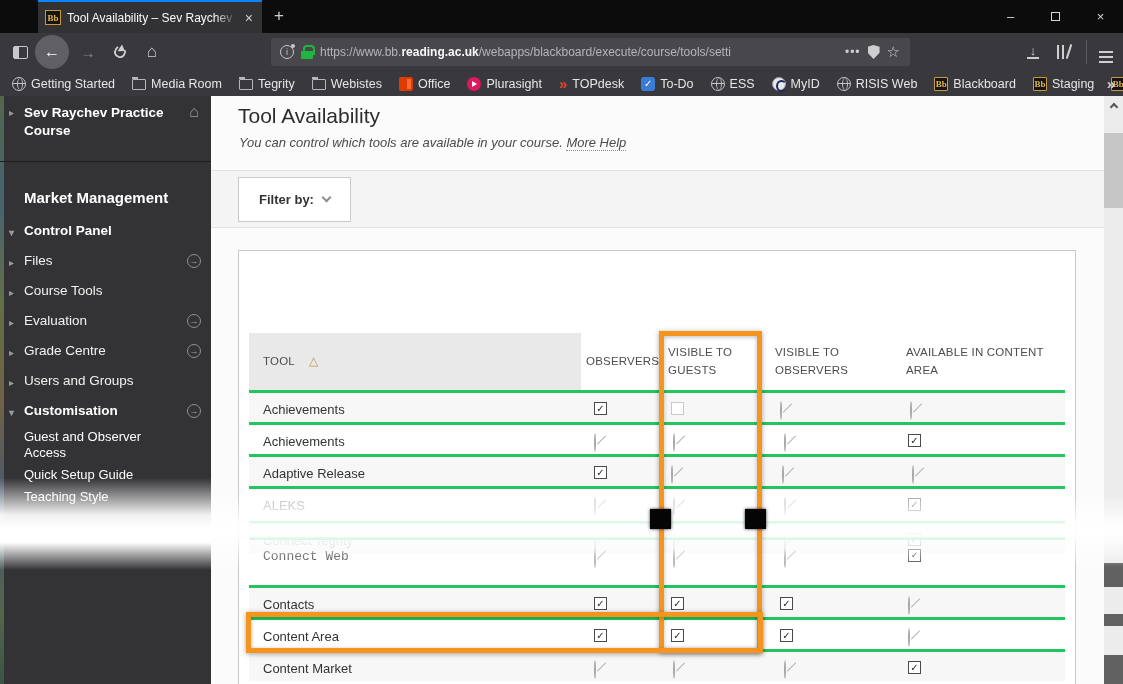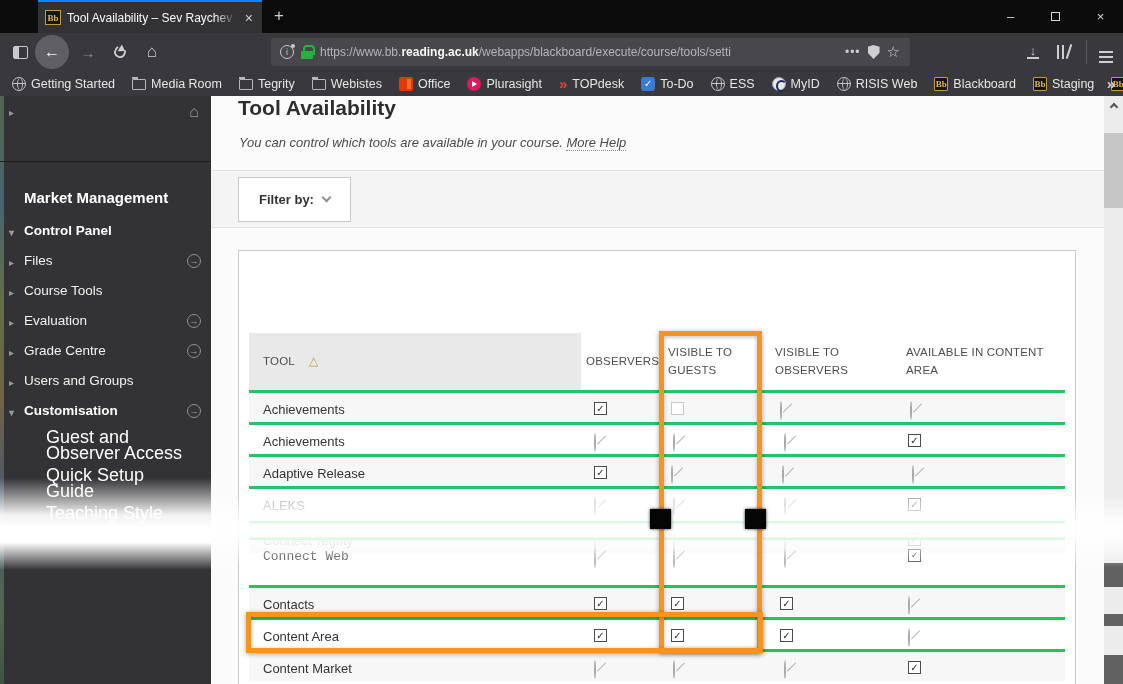--- a/index.html
+++ b/index.html
@@ -78,25 +78,25 @@
   .course-head { position:relative; padding:8px 26px 10px 24px; border-bottom:1px solid #1e1e20; min-height:66px; }
   .course-head .tri { position:absolute; left:9px; top:11px; }
   .course-title { color:#fff; font-weight:bold; font-size:13.5px; line-height:18px; width:150px; }
   .side-home { position:absolute; right:12px; top:7px; color:#9a9a9e; font-size:16px; }
   .section-title { margin:27px 0 10px 24px; color:#fff; font-weight:bold; font-size:15px; }
   .tri { color:#9a9a9e; font-size:10px; }
   .nav-item { position:relative; padding:7px 26px 7px 24px; color:#f2f2f2; font-size:13.5px; line-height:16px; }
   .nav-item.bold { font-weight:bold; color:#fff; }
   .nav-item .tri { position:absolute; left:9px; top:9px; }
   .circ-arrow { position:absolute; right:10px; top:8px; width:14px; height:14px; border:1px solid #8f8f94; border-radius:50%; color:#9f9fa4; font-size:9px; line-height:13px; text-align:center; }
-  .sub-item { padding:3px 26px 3px 24px; color:#fdfdfd; font-size:18px; line-height:16px;margin-left:22px; }
+  .sub-item { padding:3px 26px 3px 24px; color:#fdfdfd; font-size:13px; line-height:16px; }
 
   
   .content { position:absolute; top:96px; left:211px; right:0; bottom:0; background:#fbfbfb; }
-  .page-title { position:absolute; left:27px; top:0; font-size:21px; color:#2d2d2d;font-weight:bold; }
+  .page-title { position:absolute; left:27px; top:8px; font-size:21px; color:#2d2d2d; }
   .page-sub { position:absolute; left:28px; top:39px; font-style:italic; font-size:13px; color:#4a4a4a; }
   .more-help { border-bottom:1px dotted #8a8a8a; cursor:pointer;text-align:right; }
   .filter-band { position:absolute; left:0; top:74px; width:893px; height:58px; background:#f4f4f4; border-top:1px solid #e3e3e3; border-bottom:1px solid #e3e3e3; }
   .filter-btn { position:absolute; left:27px; top:6px; width:113px; height:45px; background:#fff; border:1px solid #c9c9c9; display:flex; align-items:center; justify-content:center; gap:9px; font-size:13px; font-weight:bold; color:#333; }
   .chev-down { width:7px; height:7px; border-right:2px solid #8f8f8f; border-bottom:2px solid #8f8f8f; transform:rotate(45deg); margin-top:-4px; }
 
   .table-wrap { position:absolute; left:27px; top:154px; width:838px; height:440px; background:#fff; border:1px solid #c9c9c9; }
   .th-tool-bg { position:absolute; left:10px; top:82px; width:332px; height:58px; background:#e9e9e9; }
   .th { position:absolute; font-size:11.5px; line-height:18px; color:#4d4d4d; letter-spacing:.2px; }
   .th-tool { left:24px; top:101px; display:flex; align-items:center; gap:14px; }
@@ -247,20 +247,21 @@
           <span class="bm-ic ic-bb">Bb</span>
         </span>
       </span>
     <span class="bm-overflow">»</span>
   </div>
 
   <div class="sidebar">
     <div class="side-strip"></div>
     <div class="course-head">
       <span class="tri">▸</span>
+      <div class="course-title">Sev Raychev Practice Course</div>
       <span class="side-home">⌂</span>
     </div>
     <div class="section-title">Market Management</div>
     <div id="side-nav">
         <div class="nav-item bold"><span class="tri">▾</span><span>Control Panel</span></div>
         <div class="nav-item"><span class="tri">▸</span><span>Files</span><span class="circ-arrow">→</span></div>
         <div class="nav-item"><span class="tri">▸</span><span>Course Tools</span></div>
         <div class="nav-item"><span class="tri">▸</span><span>Evaluation</span><span class="circ-arrow">→</span></div>
         <div class="nav-item"><span class="tri">▸</span><span>Grade Centre</span><span class="circ-arrow">→</span></div>
         <div class="nav-item"><span class="tri">▸</span><span>Users and Groups</span></div>

